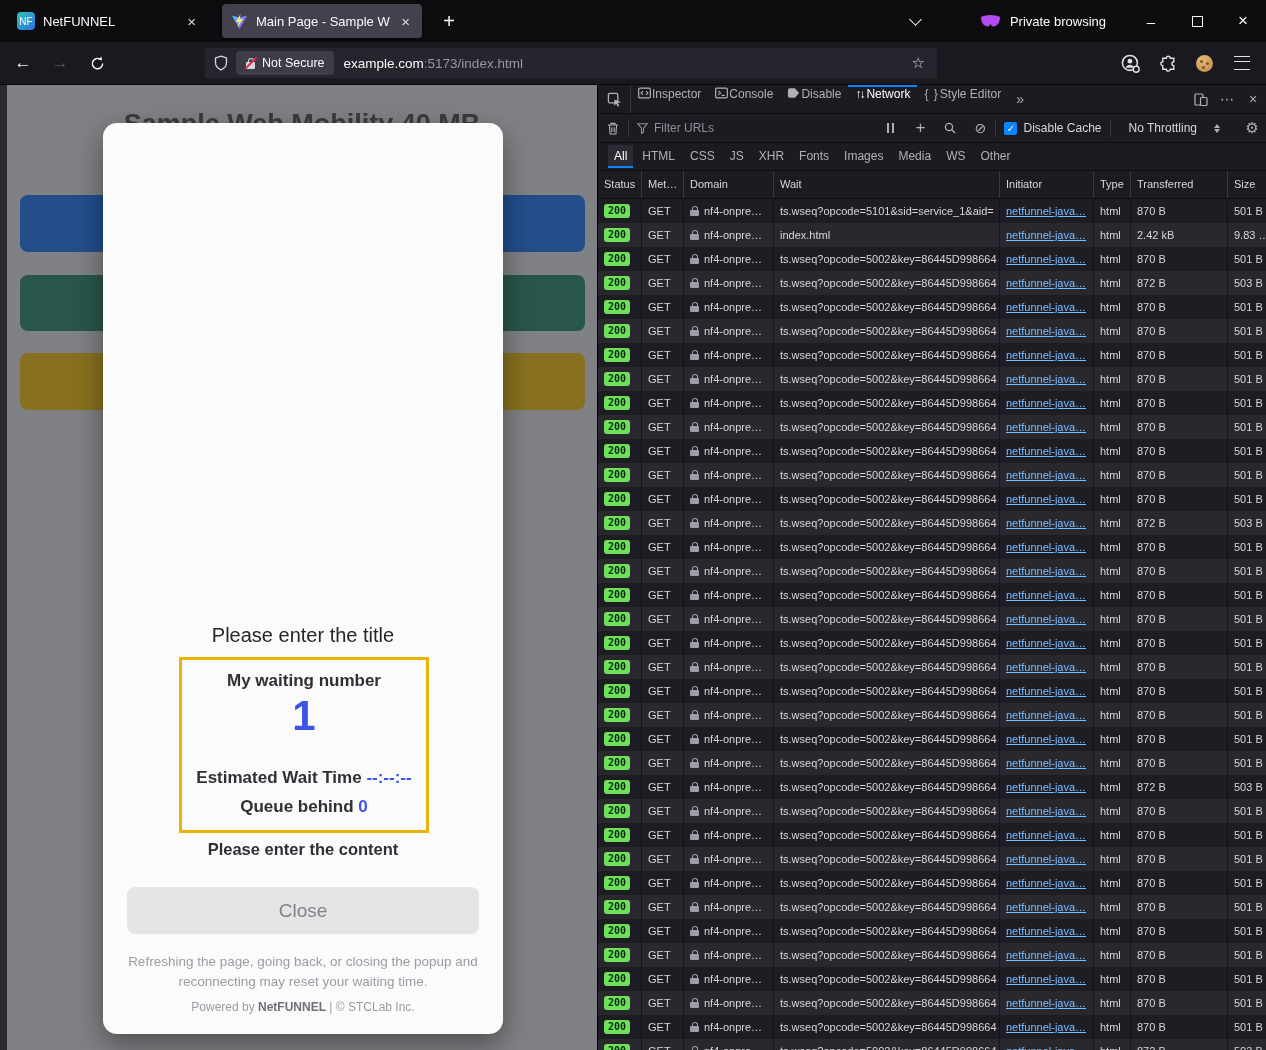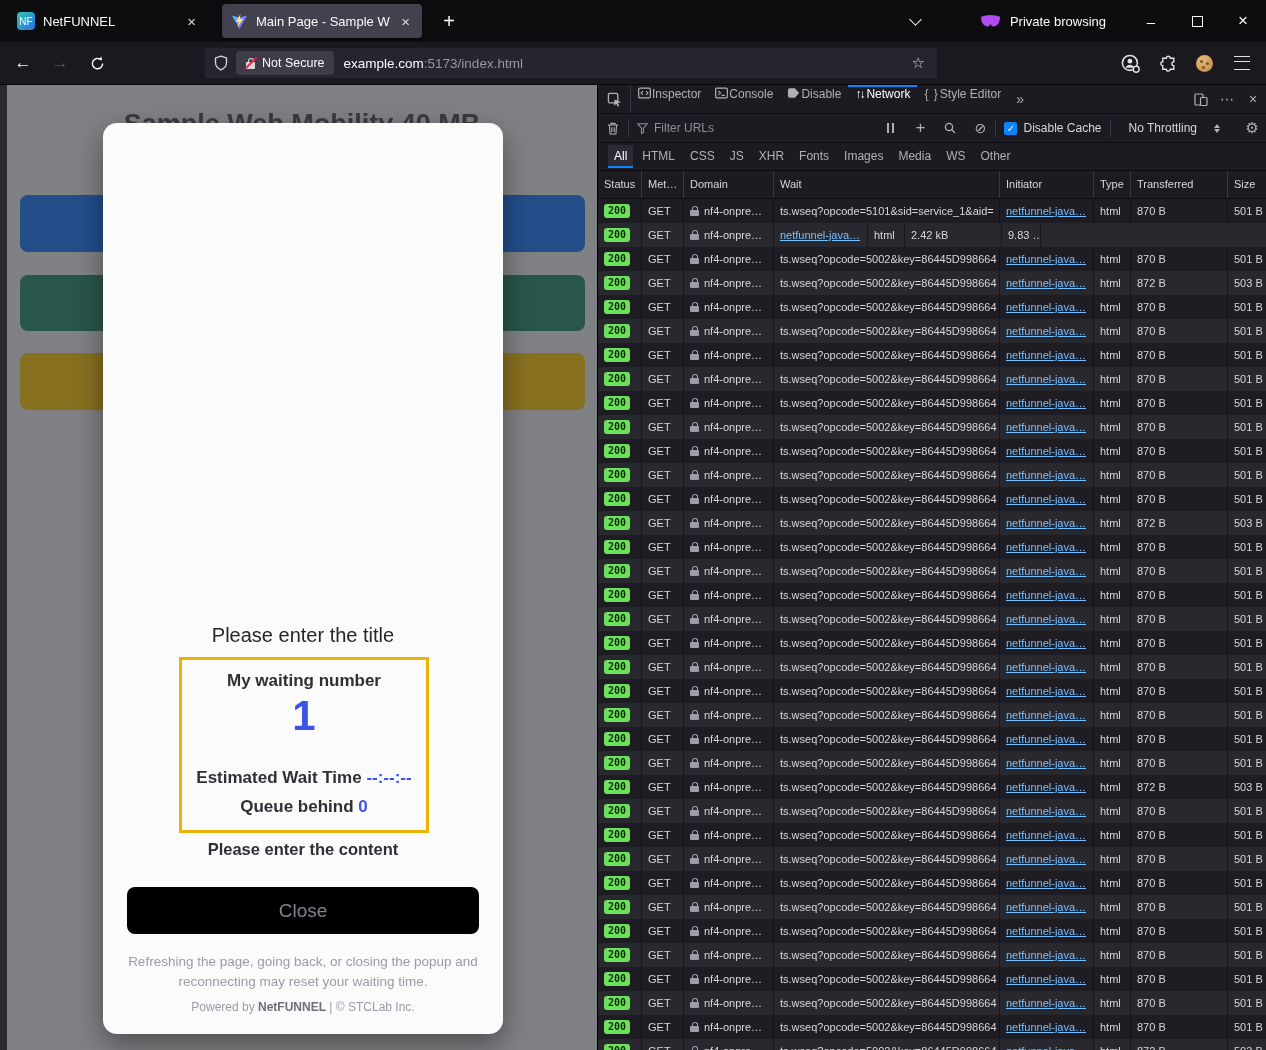--- a/index.html
+++ b/index.html
@@ -55,21 +55,21 @@
   
   .modal{position:absolute;top:38px;left:103px;width:400px;height:911px;background:#fbfbfc;border-radius:14px;box-shadow:0 10px 28px rgba(0,0,0,.4);}
   .modal-title{position:absolute;top:501px;width:100%;text-align:center;font-size:20px;font-weight:normal;color:#26262b;}
   .waitbox{position:absolute;top:534px;left:76px;width:250px;height:176px;border:3px solid #eab308;box-sizing:border-box;text-align:center;}
   .wait-label{margin-top:11px;font-size:17px;font-weight:bold;color:#2f2f35;}
   .wait-num{margin-top:3px;font-size:42px;font-weight:bold;color:#3e53e8;line-height:1.05;}
   .wait-time{position:absolute;top:108px;width:100%;font-size:17px;font-weight:bold;color:#2f2f35;}
   .queue{position:absolute;top:137px;width:100%;font-size:17px;font-weight:bold;color:#2f2f35;}
   .blueval{color:#3e53e8;}
   .modal-content-text{position:absolute;top:717px;width:100%;text-align:center;font-size:16.5px;font-weight:bold;color:#2f2f35;}
-  .close-btn{position:absolute;top:764px;left:24px;width:352px;height:47px;background:#000000;border:none;border-radius:8px;font-size:19px;color:#82828c;font-family:inherit;}
+  .close-btn{position:absolute;top:764px;left:24px;width:352px;height:47px;background:#e5e5e5;border:none;border-radius:8px;font-size:19px;color:#82828c;font-family:inherit;}
   .notice{position:absolute;top:829px;width:100%;text-align:center;font-size:13.5px;line-height:19.5px;color:#9b9ba4;}
   .powered{position:absolute;top:877px;width:100%;text-align:center;font-size:12px;color:#9b9ba4;}
   .powered .brand{font-weight:bold;color:#6f6f78;}
 
   
   .devtools{flex:1;background:#18171d;border-left:1px solid #000;display:flex;flex-direction:column;color:#b1b1b3;overflow:hidden;}
   .dt-tabs{height:28px;flex:none;display:flex;align-items:stretch;background:#1c1b22;border-bottom:1px solid #0b0b0d;font-size:12px;}
   .dt-pick{width:32px;border-right:1px solid #38373f;display:flex;align-items:center;justify-content:center;}
   .dt-tab{display:flex;align-items:flex-start;gap:1px;padding:0 7px;border-top:2px solid transparent;box-sizing:border-box;}
   .dt-tab.active{color:#fff;border-top-color:#0a84ff;}
@@ -385,20 +385,21 @@
   </div>
           <div class="dt-row even">
     <span class="c w0">
               <span class="badge">200</span>
             </span>
     <span class="c w1">GET</span>
     <span class="c w2">
               <i class="dlock"></i>
               <span>nf4-onpre…</span>
             </span>
+    <span class="c w3">index.html</span>
     <span class="c w4 c-init">
               <a>netfunnel-java…</a>
             </span>
     <span class="c w5">html</span>
     <span class="c w6">2.42 kB</span>
     <span class="c w7">9.83 …</span>
   </div>
           <div class="dt-row odd">
     <span class="c w0">
               <span class="badge">200</span>

